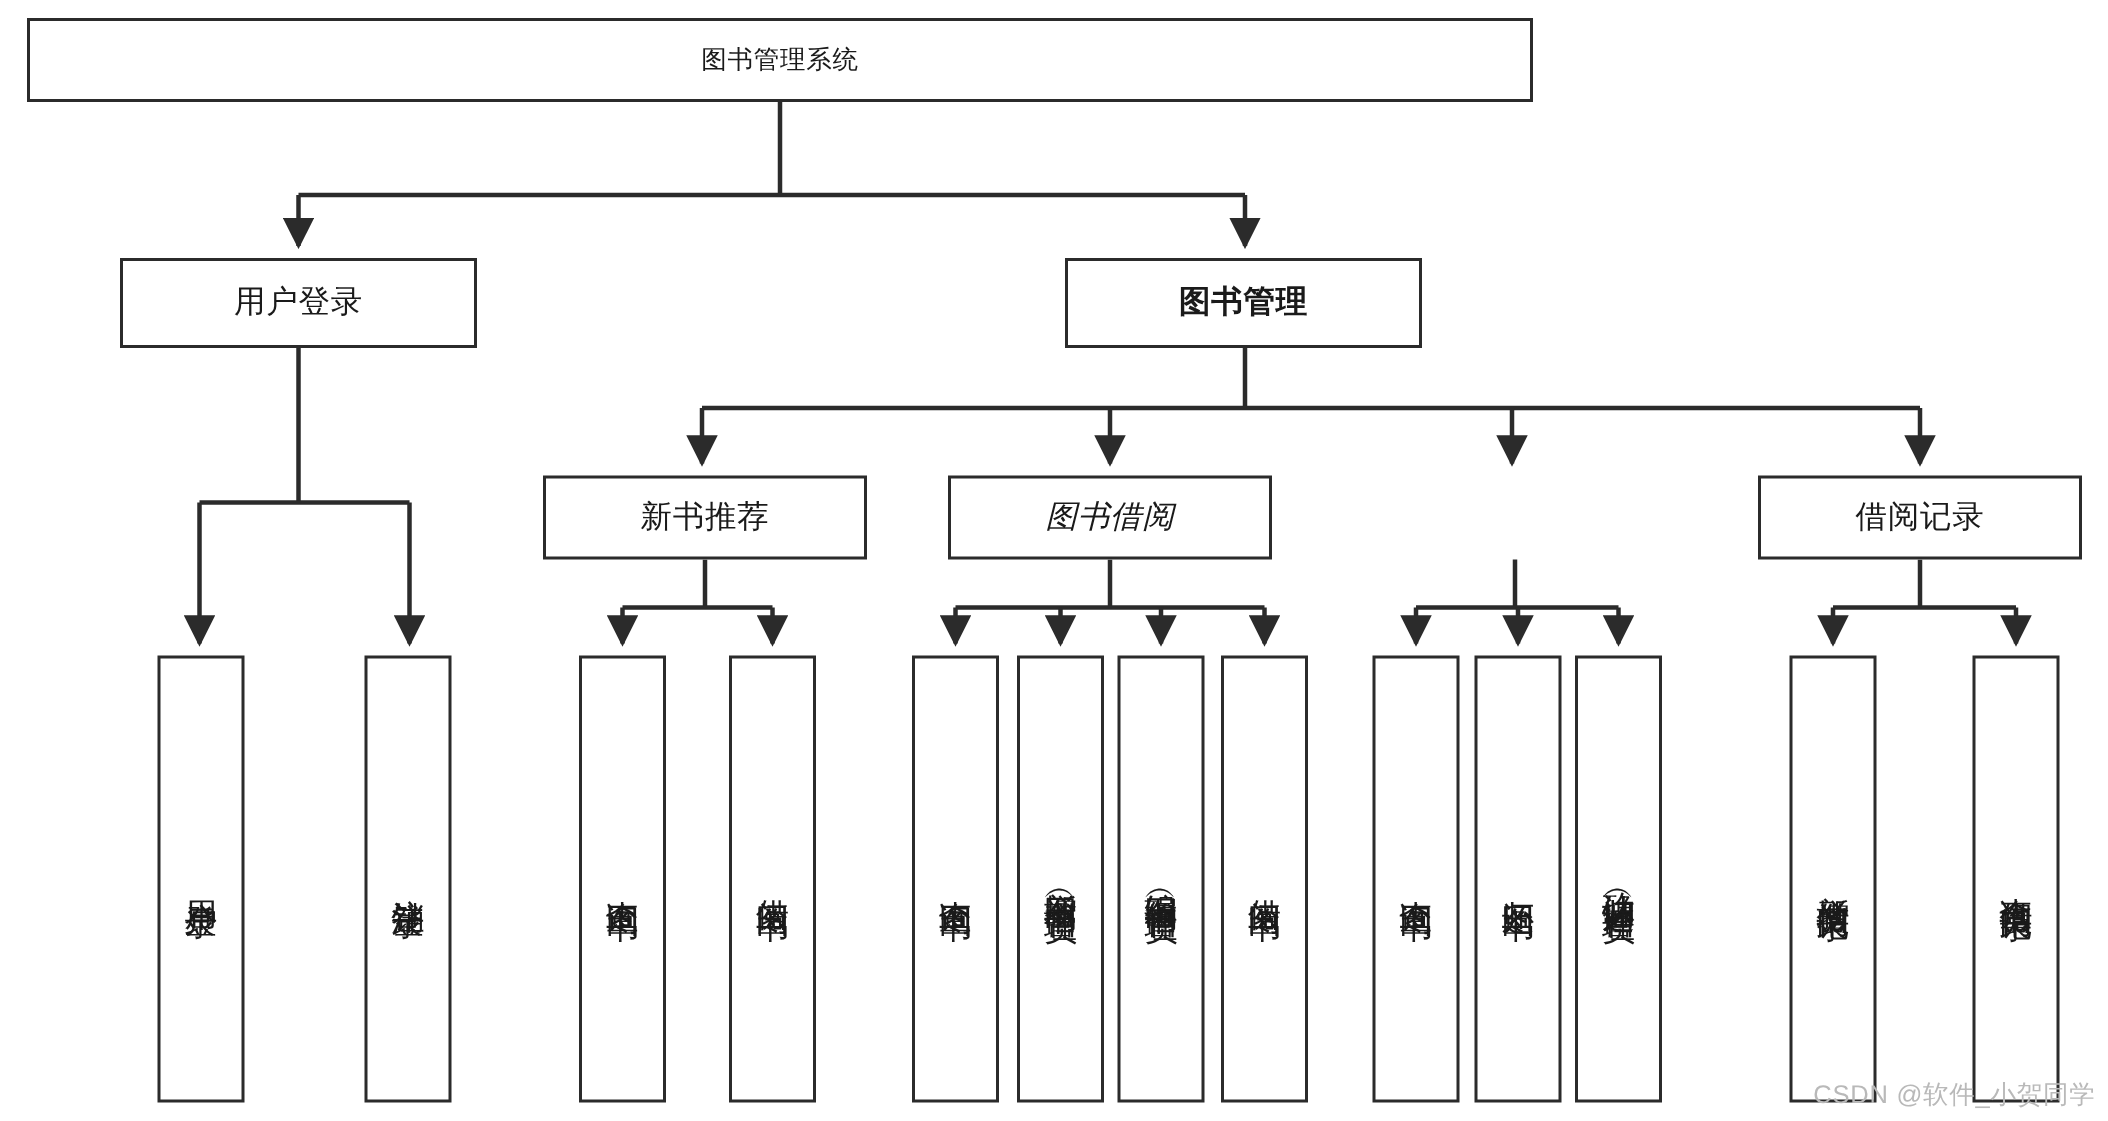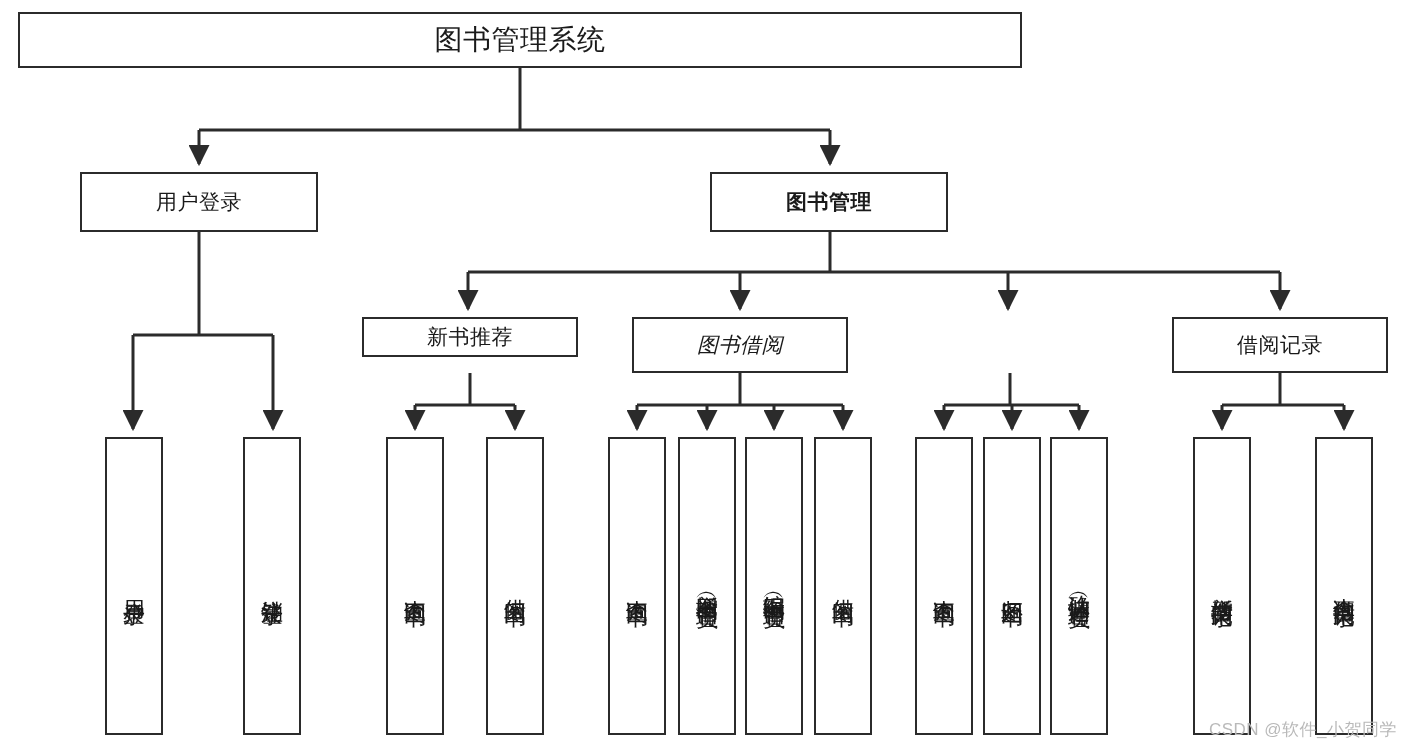--- a/index.html
+++ b/index.html
@@ -38,21 +38,21 @@
     text-align: center;
     line-height: 1.05;
   }
   
   .node.horiz .label {
     font-size: 21px;
     letter-spacing: 0.5px;
     white-space: nowrap;
   }
   .node.root .label {
-    font-size: 28px;
+    font-size: 17px;
   }
   
   .node.vert {
     align-items: center;
     justify-content: center;
   }
   .node.vert .label {
     writing-mode: vertical-rl;
     text-orientation: upright;
     font-size: 22px;
@@ -131,21 +131,21 @@
     <span class="label">图书管理系统</span>
   </div>
 
   <div class="node horiz" style="left:80px; top:172px; width:238px; height:60px;">
     <span class="label">用户登录</span>
   </div>
   <div class="node horiz" style="left:710px; top:172px; width:238px; height:60px;font-weight:bold;">
     <span class="label">图书管理</span>
   </div>
 
-  <div class="node horiz" style="left:362px; top:317px; width:216px; height:40px;align-items:center;">
+  <div class="node horiz" style="left:362px; top:317px; width:216px; height:56px;align-items:center;">
     <span class="label">新书推荐</span>
   </div>
   <div class="node horiz" style="left:632px; top:317px; width:216px; height:56px;font-style:italic;">
     <span class="label">图书借阅</span>
   </div>
   <div class="node horiz" style="left:1172px; top:317px; width:216px; height:56px;">
     <span class="label">借阅记录</span>
   </div>
 
   <div class="node vert" style="left:105px; top:437px; width:58px; height:298px;">

